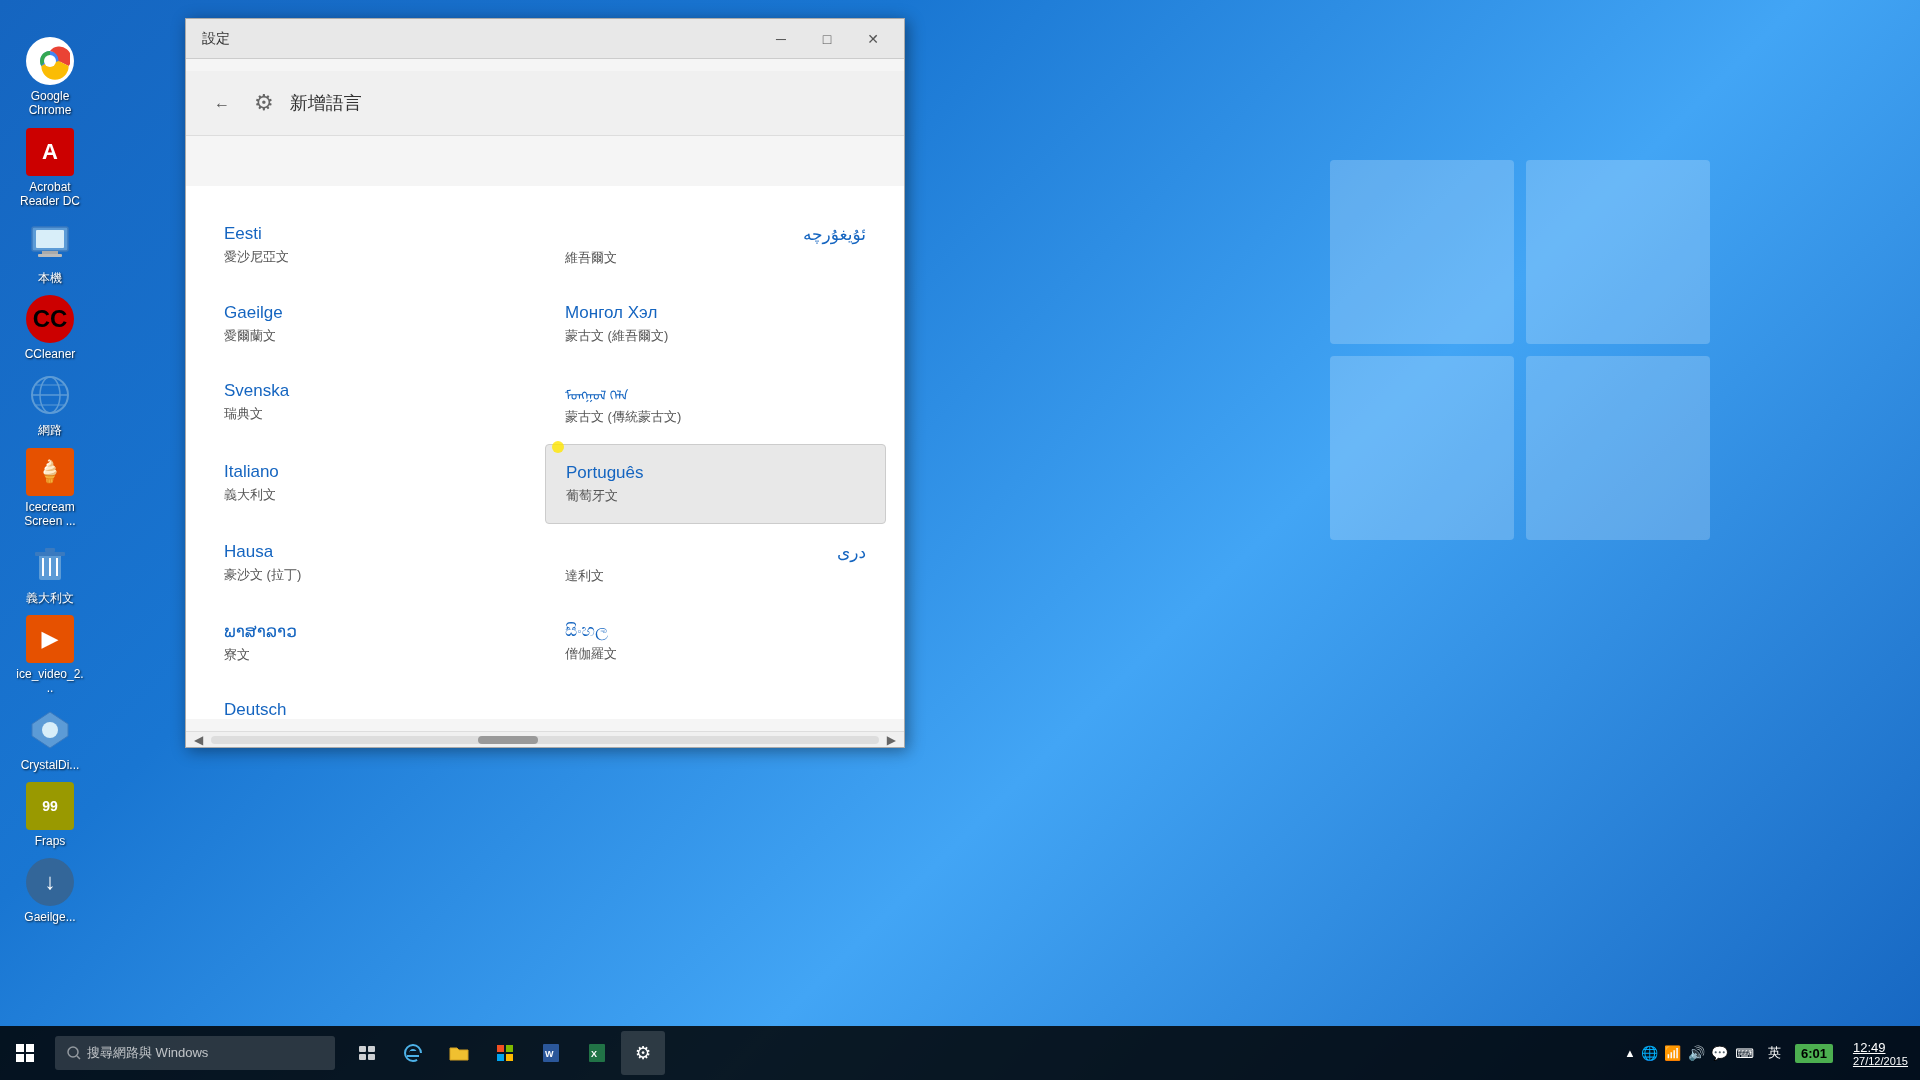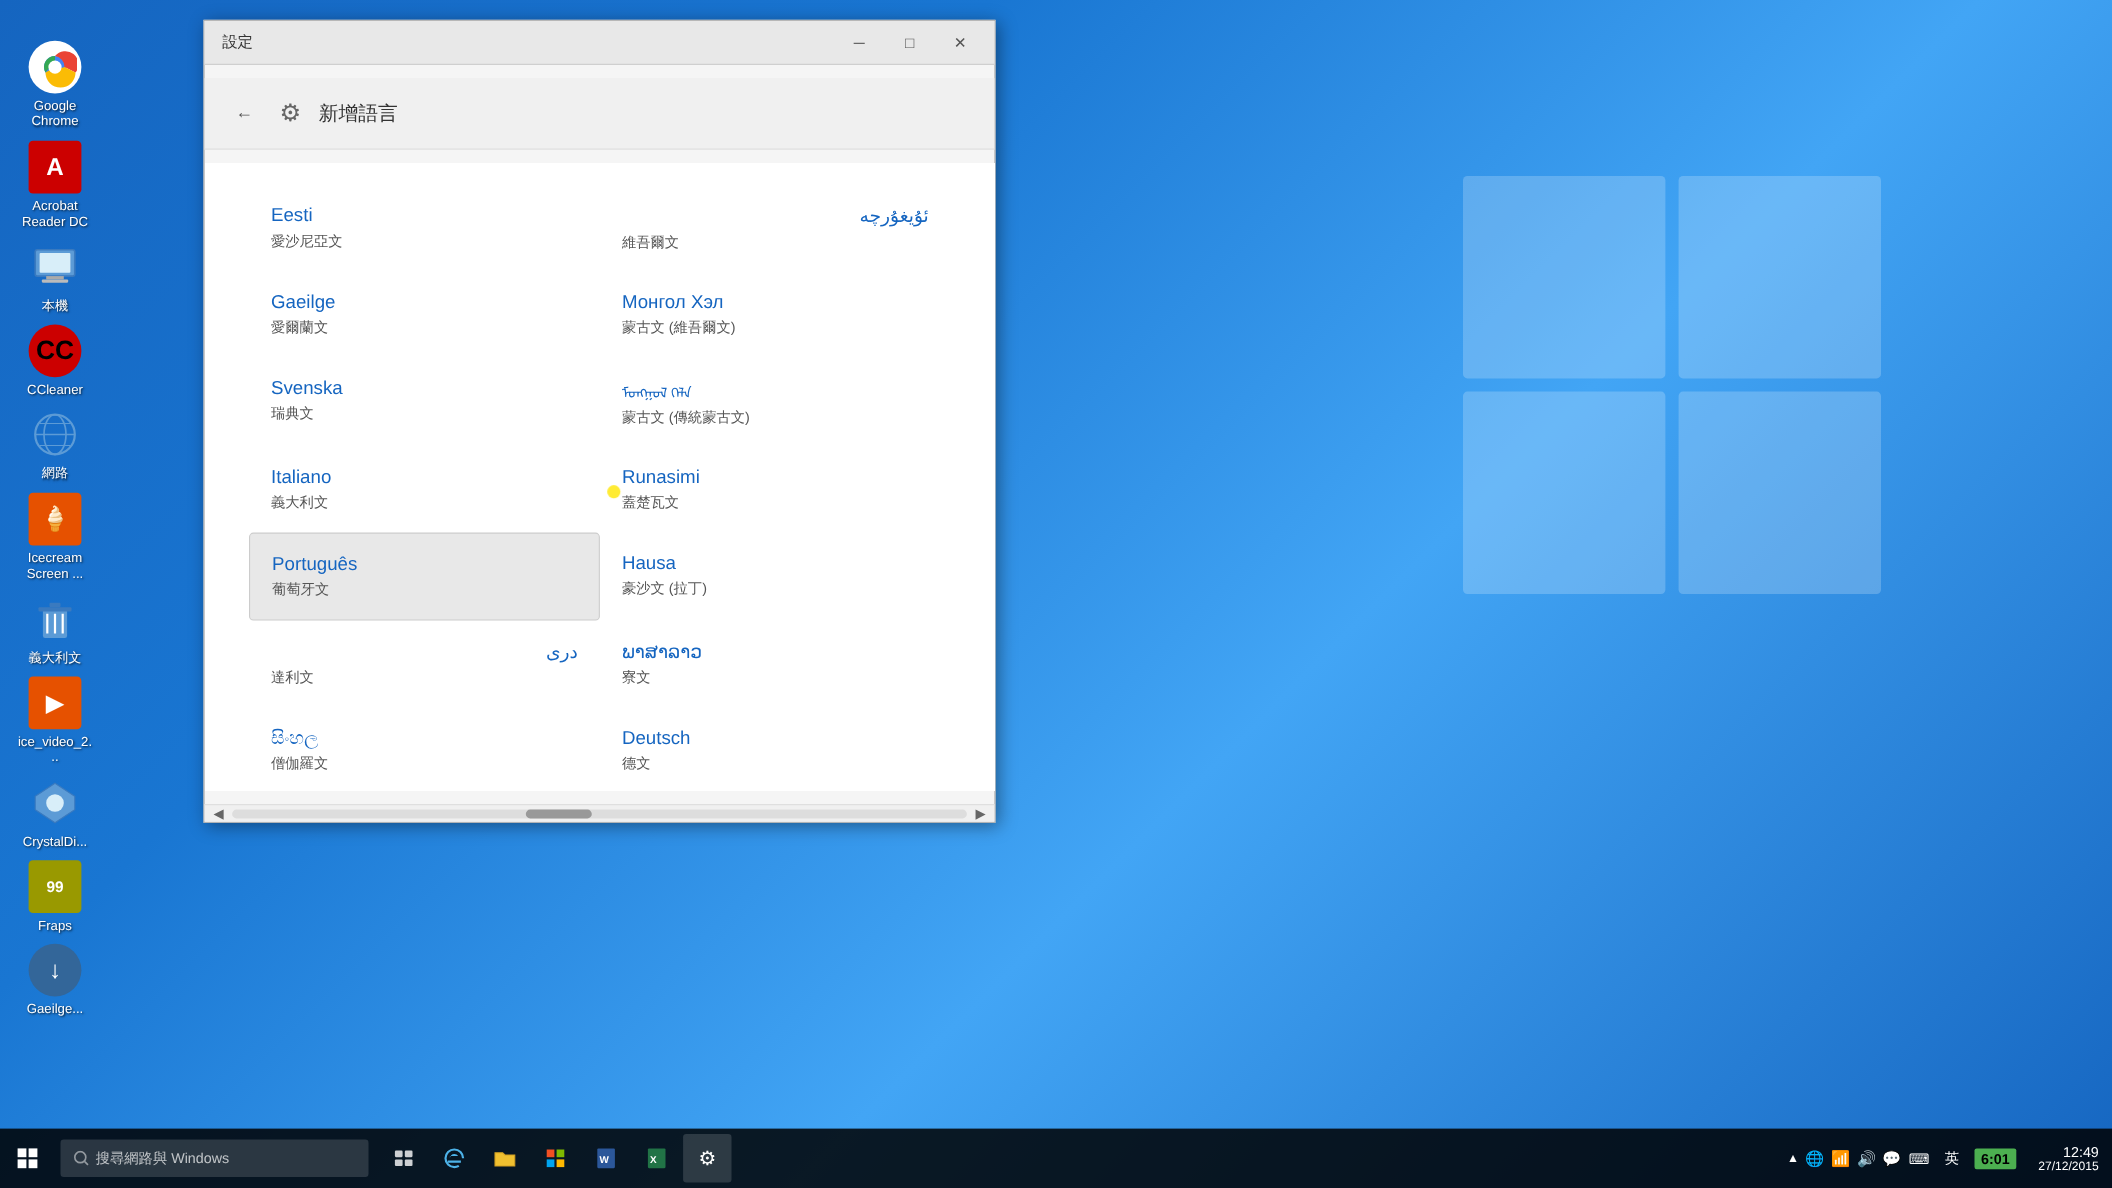--- a/index.html
+++ b/index.html
@@ -136,27 +136,28 @@
       display: flex;
       align-items: center;
       padding: 0 8px;
       gap: 6px;
       color: white;
       font-size: 12px;
     }
     .taskbar-clock {
       display: flex;
       flex-direction: column;
-      align-items: flex-end;
+      align-items: flex-start;
       color: white;
       font-size: 12px;
       padding: 0 12px;
       height: 100%;
       justify-content: center;
       cursor: pointer;
+      text-decoration: underline;
     }
     .clock-time {
       font-size: 13px;
       font-weight: 500;
     }
     .clock-date {
       font-size: 11px;
     }
     .lang-indicator {
       color: white;
@@ -247,22 +248,23 @@
     .header-title {
       font-size: 18px;
       color: #333;
       font-weight: 400;
     }
 
     
     .lang-list {
       flex: 1;
       overflow-y: auto;
-      padding: 20px 40px;
+      padding: 20px 18px;
       background: white;
+      margin-top: 38px;
     }
     .lang-grid {
       display: grid;
       grid-template-columns: 1fr 1fr;
       gap: 0;
     }
     .lang-item {
       padding: 18px 20px;
       cursor: pointer;
       border-radius: 4px;
@@ -503,24 +505,20 @@
         </div>
         <div class="lang-item">
           <div class="lang-name" style="font-size:13px;">ᠮᠣᠩᠭᠣᠯ ᠬᠡᠯᠡ</div>
           <div class="lang-native">蒙古文 (傳統蒙古文)</div>
         </div>
 
         <div class="lang-item">
           <div class="lang-name">Italiano</div>
           <div class="lang-native">義大利文</div>
         </div>
-        <div class="lang-item">
-          <div class="lang-name">Runasimi</div>
-          <div class="lang-native">蓋楚瓦文</div>
-        </div>
 
         <div class="lang-item highlighted">
           <div class="lang-name">Português</div>
           <div class="lang-native">葡萄牙文</div>
         </div>
         <div class="lang-item">
           <div class="lang-name">Hausa</div>
           <div class="lang-native">豪沙文 (拉丁)</div>
         </div>
 

